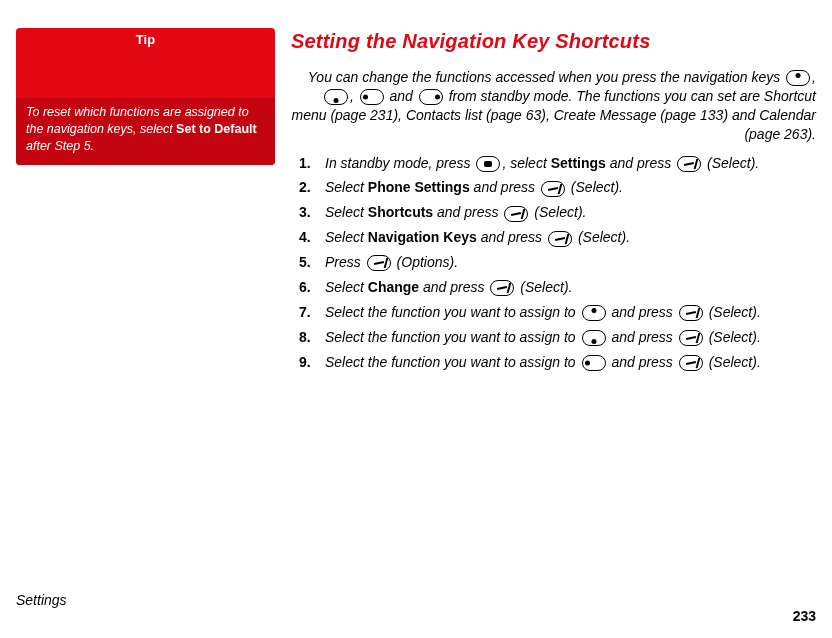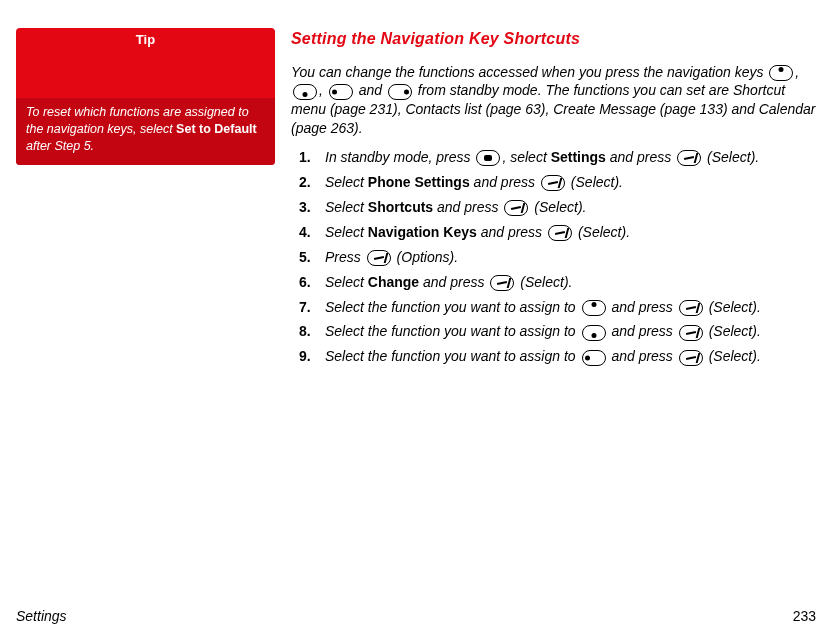--- a/index.html
+++ b/index.html
@@ -47,30 +47,31 @@
     margin-top: 48px;
   }
   .tip-body b { font-weight: bold; }
   .content {
     flex: 1;
     font-size: 14px;
     line-height: 1.35;
   }
   h1 {
     color: #e30613;
-    font-size: 16px;
+    font-size: 20px;
     margin: 0 0 8px 0;
     font-weight: bold;
     font-style: italic;
     font-stretch: condensed;
     letter-spacing: 0.2px;
   }
   .intro {
     margin: 13px 0 10px 0;
     font-style: italic;
+    text-align: right;
   }
   ol.steps {
     list-style: none;
     padding: 0;
     margin: 8px;
     counter-reset: step;
   }
   ol.steps > li {
     counter-increment: step;
     margin-bottom: 6px;
@@ -149,22 +150,23 @@
     position: absolute;
     bottom: 14px;
     left: 16px;
     right: 16px;
     display: flex;
     justify-content: space-between;
     font-style: italic;
     font-size: 14px;
   }
   .footer .page-num {
-    font-weight: normal;
+    font-weight: bold;
     font-style: normal;
+    margin-top: 16px;
   }
 </style>
 </head>
 <body>
 
 <div class="page">
   <aside class="sidebar">
     <div class="tip-box">
       <div class="tip-title">Tip</div>
       <div class="tip-body">

